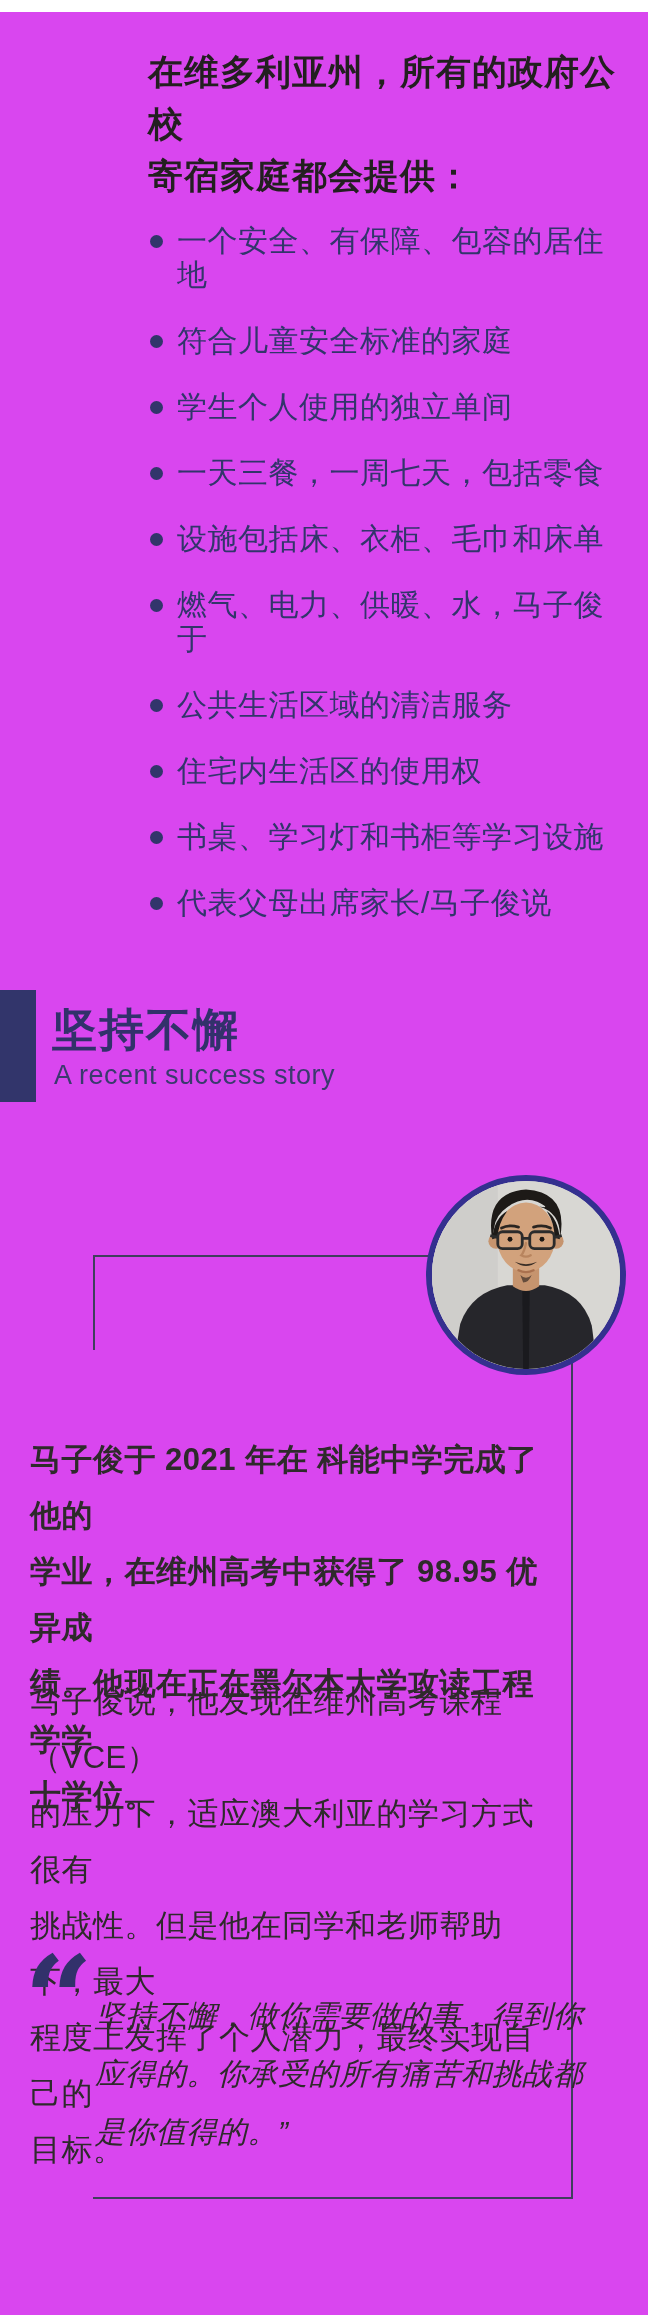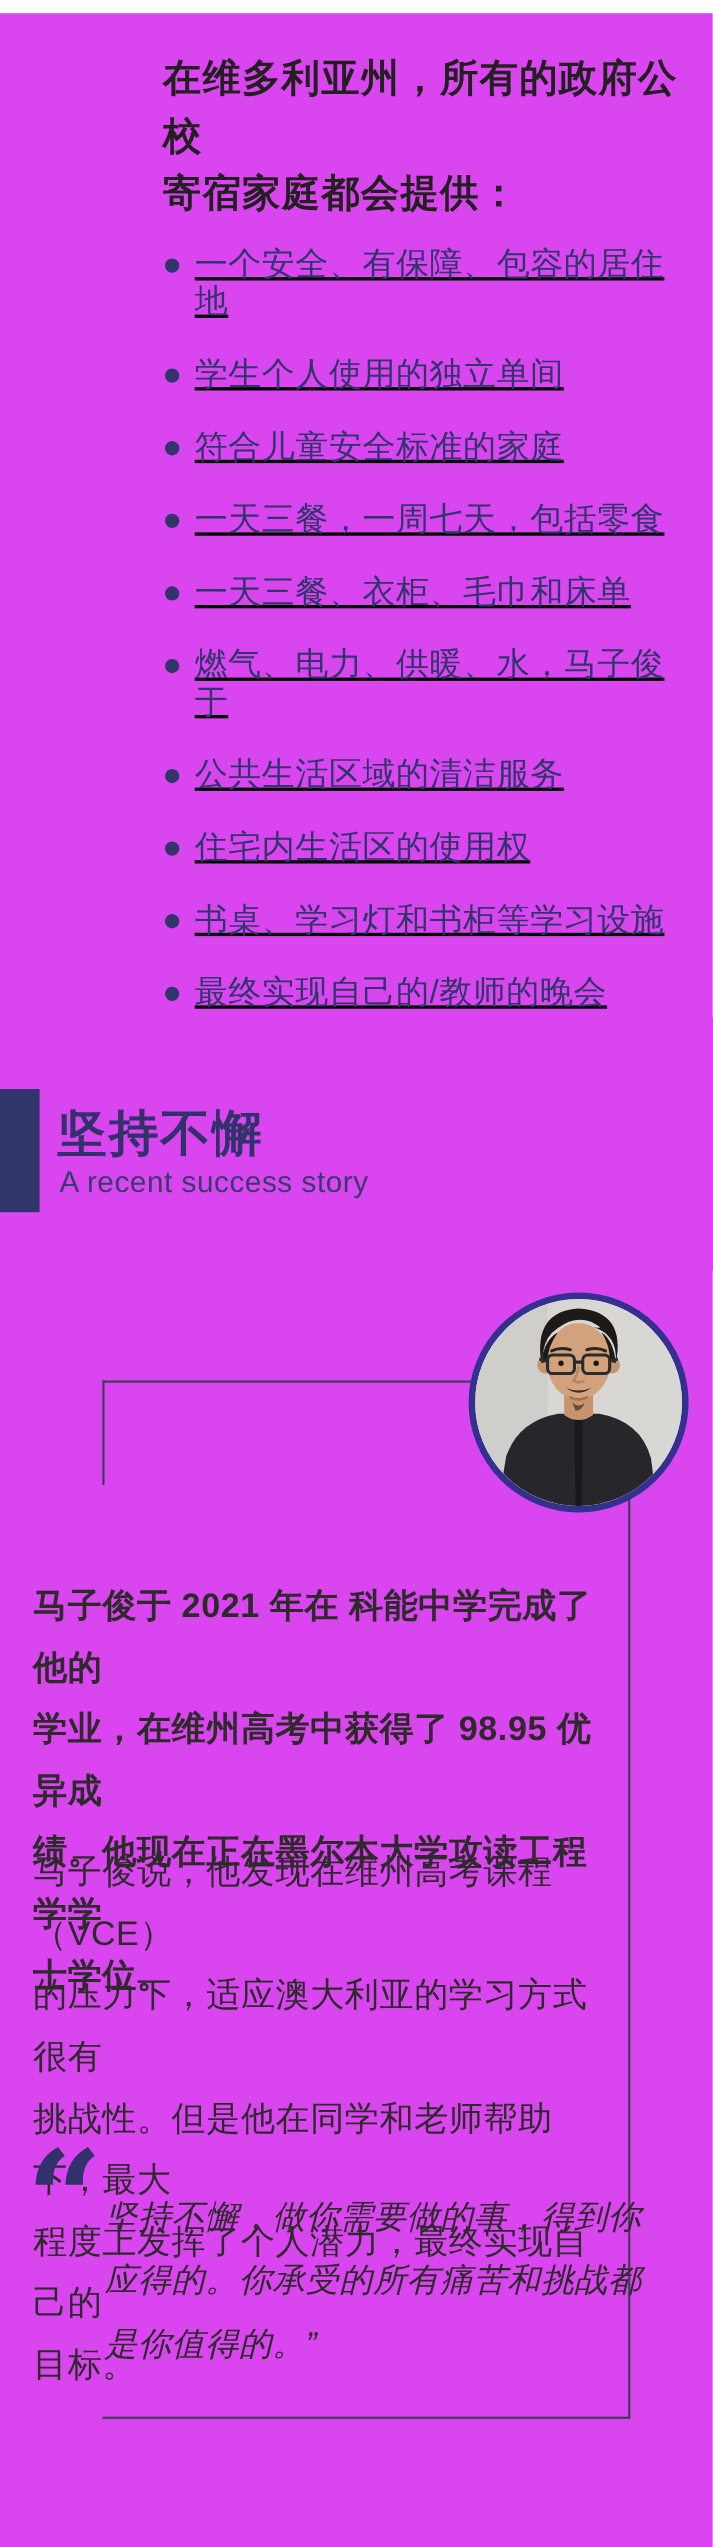--- a/index.html
+++ b/index.html
@@ -28,21 +28,20 @@
     letter-spacing: 1px;
     white-space: pre-line;
   }
 
   .bullet-list {
     position: absolute;
     left: 150px;
     top: 212px;
     width: 480px;
     list-style: none;
-    text-decoration: underline;
   }
   .bullet-list li {
     display: flex;
     align-items: flex-start;
     margin-bottom: 32px;
     font-size: 30px;
     line-height: 34px;
     color: #32356B;
     letter-spacing: 0.5px;
   }
@@ -151,36 +150,36 @@
 
   <ul class="bullet-list">
 
       <li>
         <span class="bullet-dot"></span>
         <span>一个安全、有保障、包容的居住地</span>
       </li>
 
       <li>
         <span class="bullet-dot"></span>
+        <span>符合儿童安全标准的家庭</span>
+      </li>
+
+      <li>
+        <span class="bullet-dot"></span>
         <span>学生个人使用的独立单间</span>
       </li>
 
       <li>
         <span class="bullet-dot"></span>
-        <span>符合儿童安全标准的家庭</span>
-      </li>
-
-      <li>
-        <span class="bullet-dot"></span>
         <span>一天三餐，一周七天，包括零食</span>
       </li>
 
       <li>
         <span class="bullet-dot"></span>
-        <span>一天三餐、衣柜、毛巾和床单</span>
+        <span>设施包括床、衣柜、毛巾和床单</span>
       </li>
 
       <li>
         <span class="bullet-dot"></span>
         <span>燃气、电力、供暖、水，马子俊于</span>
       </li>
 
       <li>
         <span class="bullet-dot"></span>
         <span>公共生活区域的清洁服务</span>
@@ -191,21 +190,21 @@
         <span>住宅内生活区的使用权</span>
       </li>
 
       <li>
         <span class="bullet-dot"></span>
         <span>书桌、学习灯和书柜等学习设施</span>
       </li>
 
       <li>
         <span class="bullet-dot"></span>
-        <span>最终实现自己的/教师的晚会</span>
+        <span>代表父母出席家长/马子俊说</span>
       </li>
     </ul>
 
   <div class="section-bar"></div>
   <div class="section-title">坚持不懈</div>
   <div class="section-subtitle">A recent success story</div>
 
   <div class="frame-line frame-top"></div>
   <div class="frame-line frame-left"></div>
   <div class="frame-line frame-right"></div>

